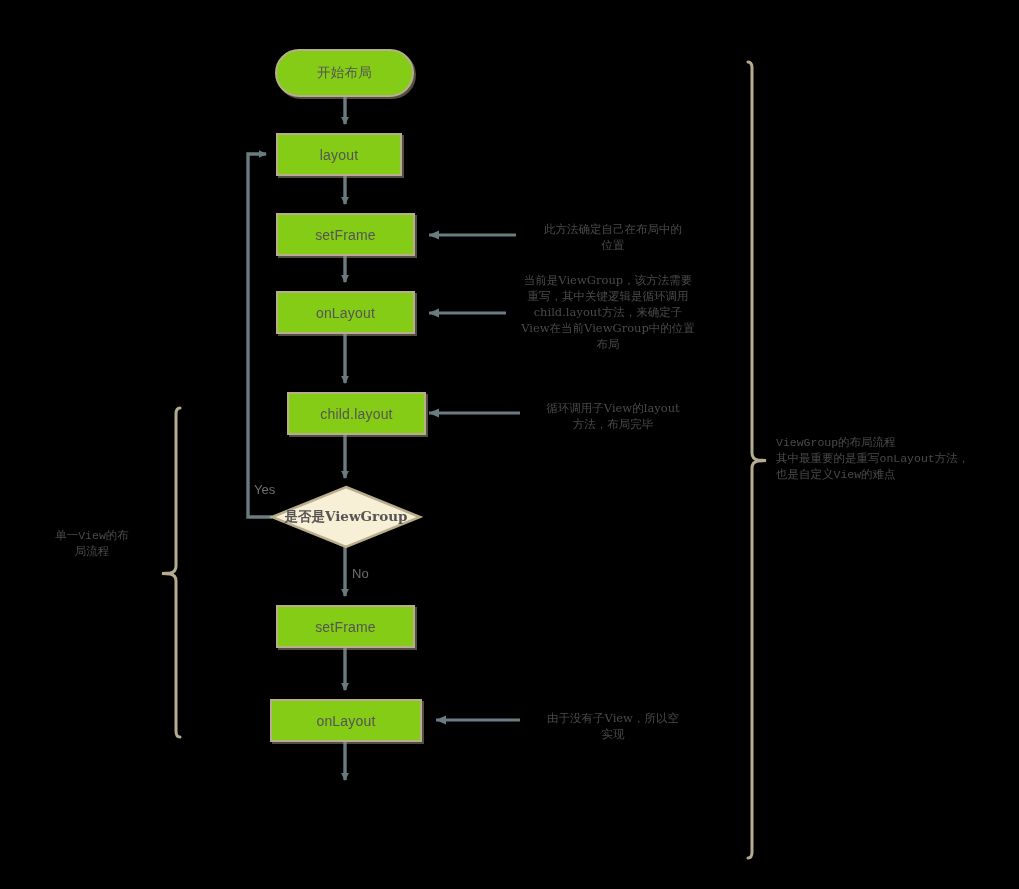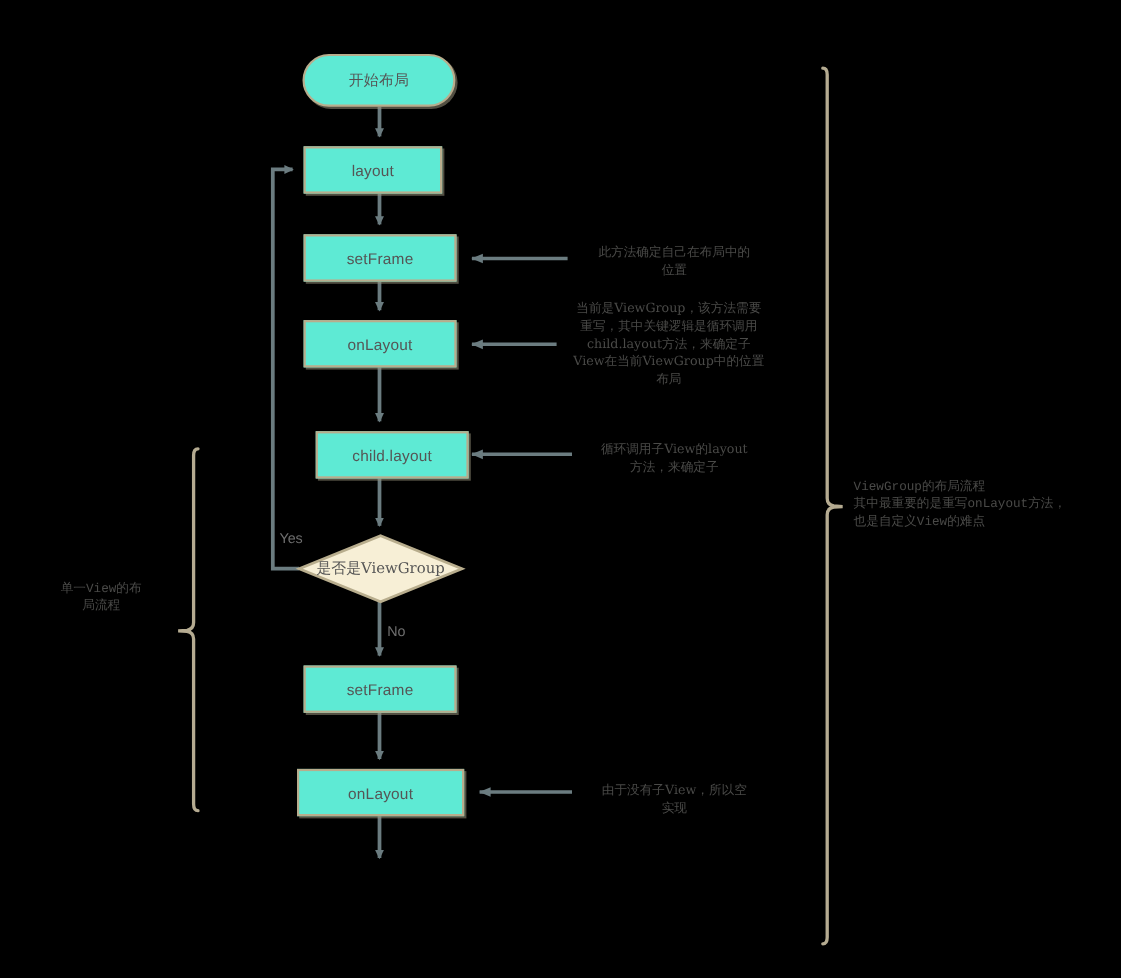--- a/index.html
+++ b/index.html
@@ -19,21 +19,21 @@
     position: absolute;
     left: 0;
     top: 0;
     width: 1019px;
     height: 889px;
     pointer-events: none;
   }
   .node {
     position: absolute;
     box-sizing: border-box;
-    background: #5eead4;
+    background: #84cc16;
     border: 2px solid #b8ad8d;
     color: #555555;
     display: flex;
     align-items: center;
     justify-content: center;
     font-size: 14px;
     letter-spacing: 0.2px;
     box-shadow: 2px 2px 0 rgba(150,143,120,0.55);
   }
   .node.stadium {
@@ -45,20 +45,21 @@
   }
   .diamond-label {
     position: absolute;
     color: #555555;
     font-family: "DejaVu Serif", serif;
     font-size: 13.5px;
     white-space: nowrap;
     display: flex;
     align-items: center;
     justify-content: center;
+    font-weight: bold;
   }
   .edge-label {
     position: absolute;
     color: #6e6e6e;
     font-size: 13px;
     font-family: "Liberation Sans", sans-serif;
     white-space: nowrap;
   }
   .note {
     position: absolute;
@@ -147,21 +148,21 @@
   <div class="note" style="left:518px; top:221px; width:190px;">此方法确定自己在布局中的
 位置</div>
 
   <div class="note" style="left:508px; top:272px; width:200px;">当前是ViewGroup，该方法需要
 重写，其中关键逻辑是循环调用
 child.layout方法，来确定子
 View在当前ViewGroup中的位置
 布局</div>
 
   <div class="note" style="left:523px; top:400px; width:180px;">循环调用子View的layout
-方法，来确定子</div>
+方法，布局完毕</div>
 
   <div class="note" style="left:523px; top:710px; width:180px;">由于没有子View，所以空
 实现</div>
 
   <div class="bracket-note center" style="left:32px; top:528px; width:120px;">单一View的布
 局流程</div>
 
   <div class="bracket-note left" style="left:776px; top:435px; width:235px;">ViewGroup的布局流程
 其中最重要的是重写onLayout方法，
 也是自定义View的难点</div>

